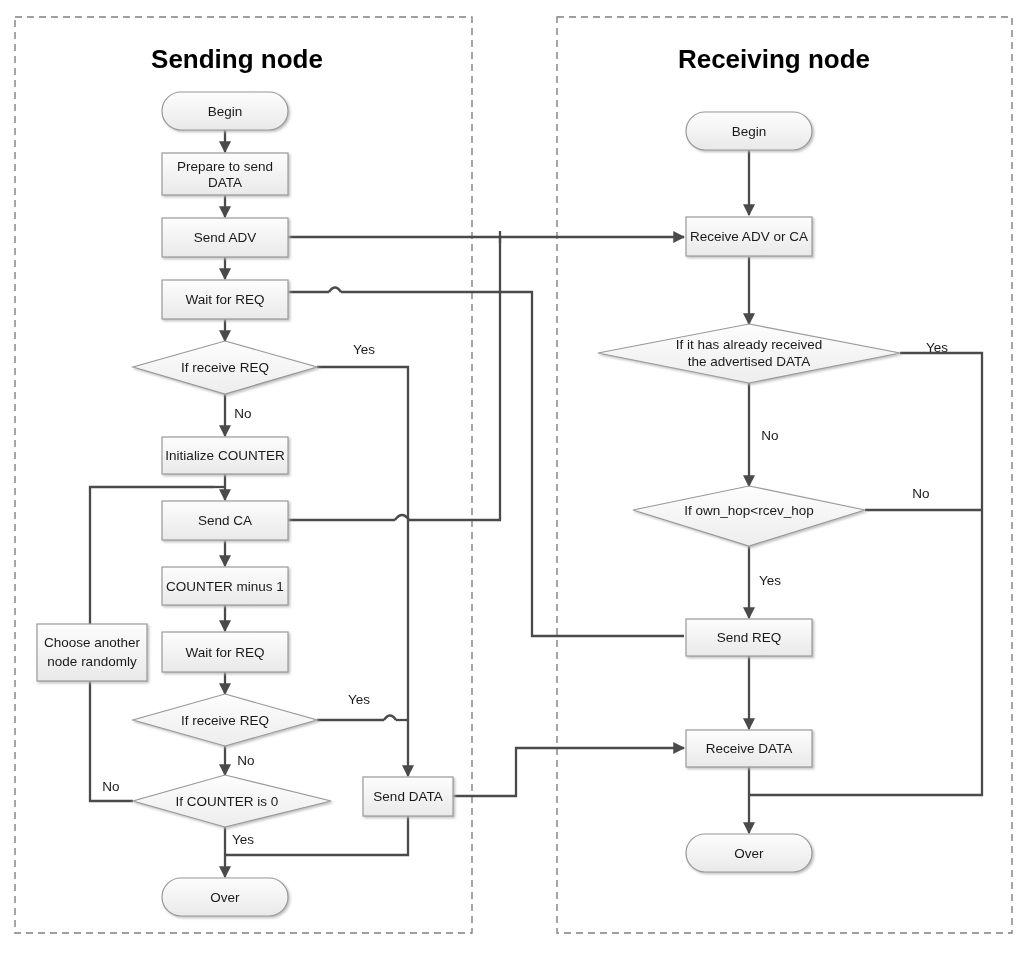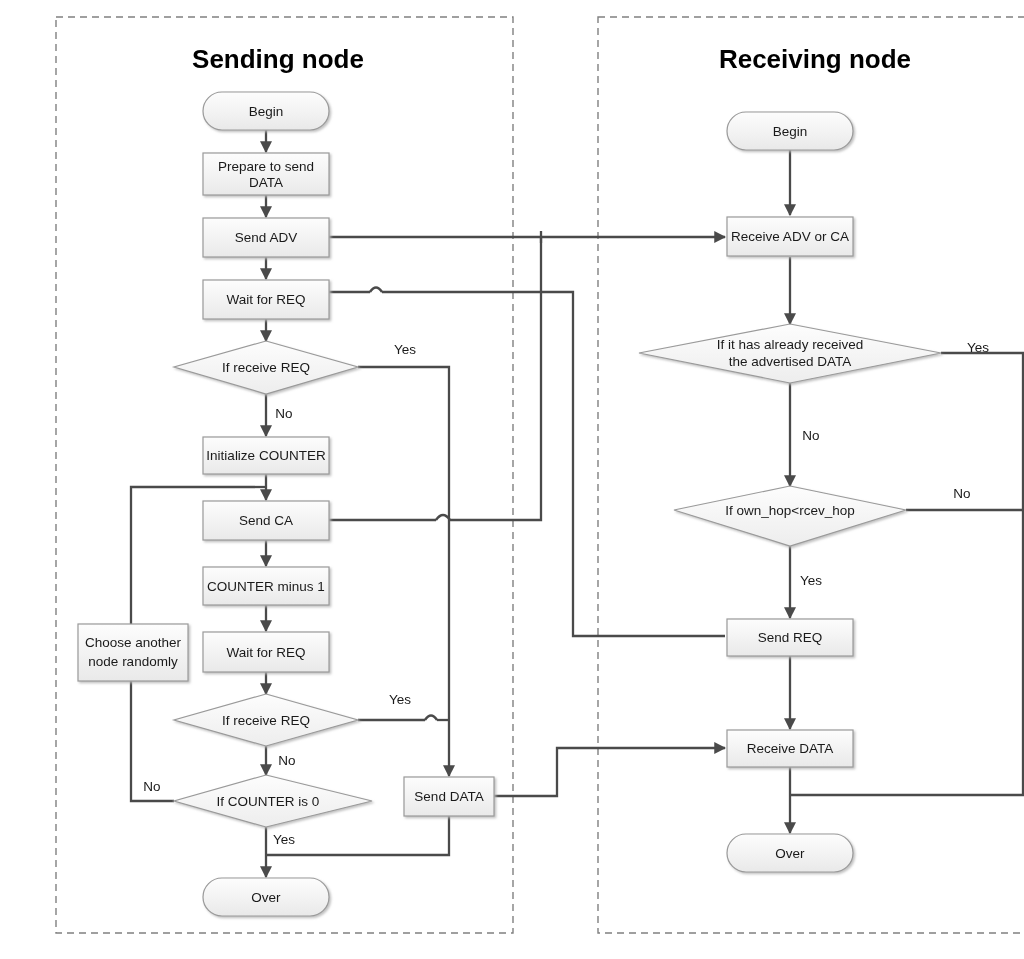--- a/index.html
+++ b/index.html
@@ -1,18 +1,18 @@
 <!DOCTYPE html>
 <html><head>
 <meta charset="utf-8">
 <style>
   html,body{margin:0;padding:0;background:#ffffff;}
   body{width:1024px;height:959px;overflow:hidden;
        font-family:"Liberation Sans","DejaVu Sans",sans-serif;}
-  #stage{position:relative;width:811px;height:959px;padding-left:41px;}
+  #stage{position:relative;width:811px;height:959px;}
   svg{display:block;}
   .node-label{font-family:"Liberation Sans","DejaVu Sans",sans-serif;font-size:13.5px;fill:#1a1a1a;}
   .edge-label{font-family:"Liberation Sans","DejaVu Sans",sans-serif;font-size:13.5px;fill:#1a1a1a;}
   .panel-title{font-family:"Liberation Sans","DejaVu Sans",sans-serif;font-size:26px;font-weight:bold;fill:#000000;}
 </style>
 </head>
 <body>
 
 <div id="stage">
 <svg width="1024" height="959" viewBox="0 0 1024 959" xmlns="http://www.w3.org/2000/svg">

